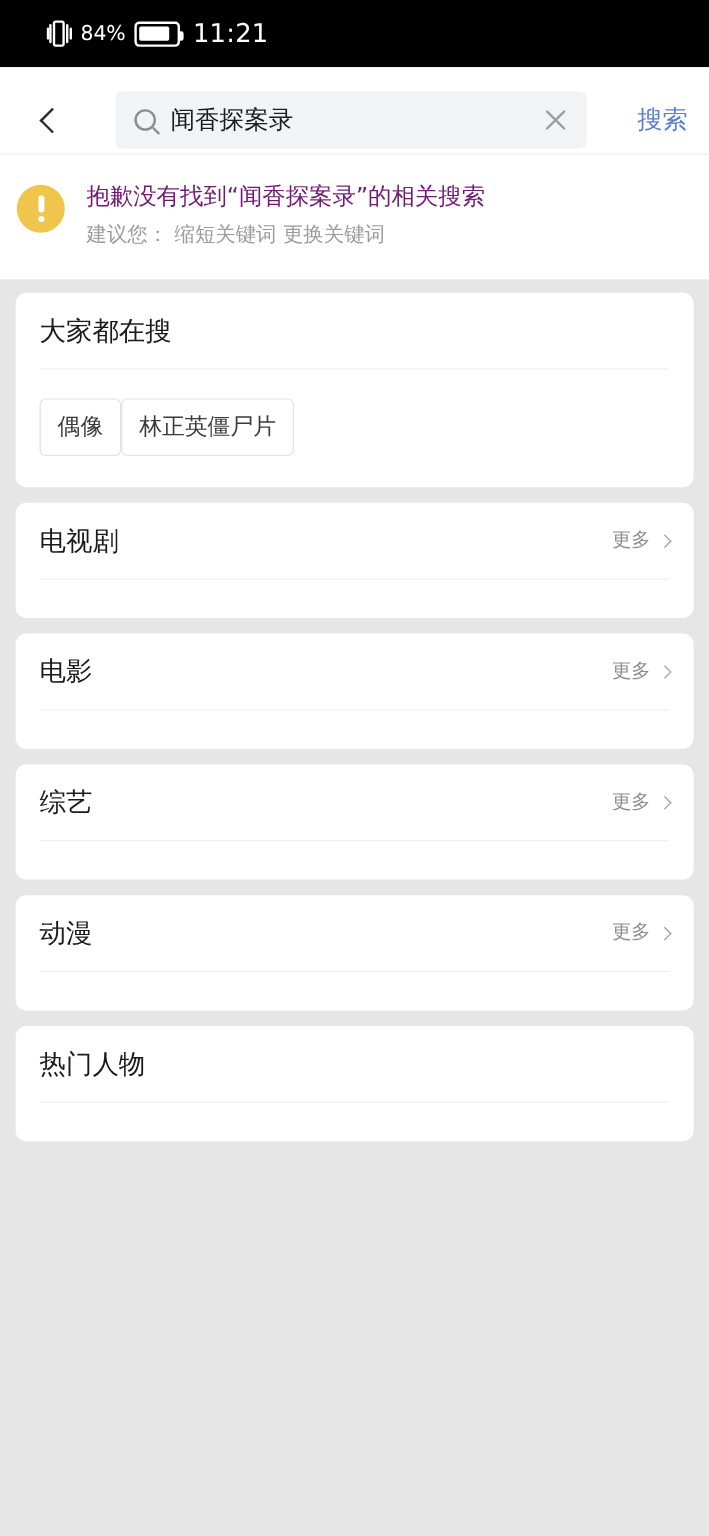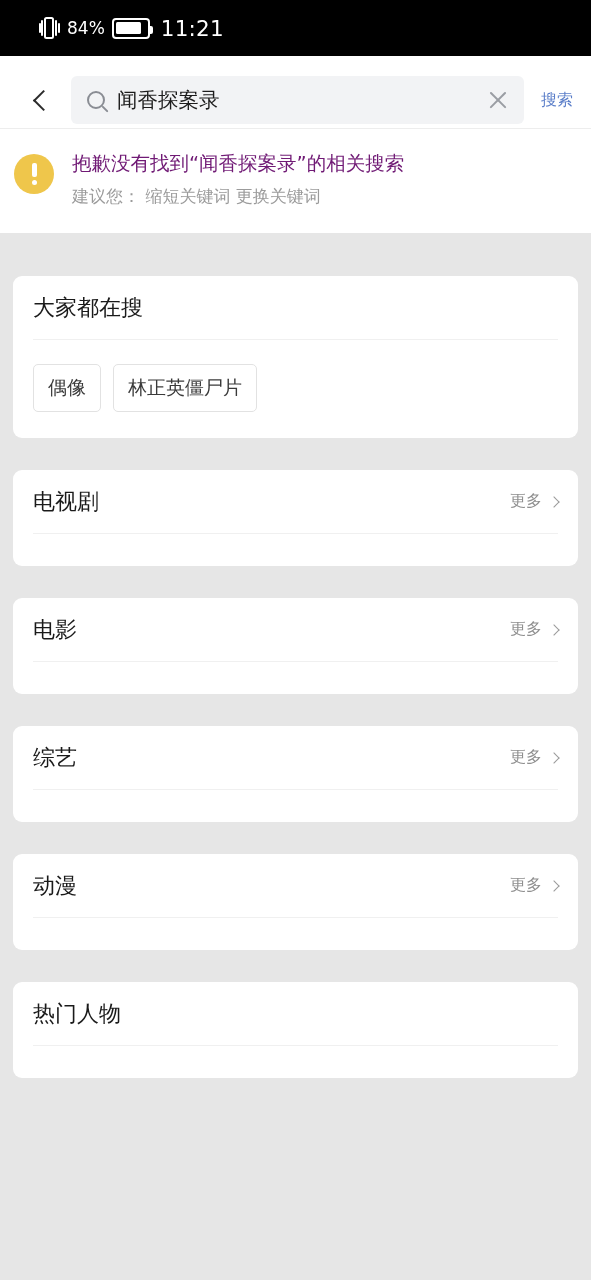--- a/index.html
+++ b/index.html
@@ -119,20 +119,21 @@
   .clock { font-size: 21.5px; margin-left: 4px; }
 
   
   .search-header {
     height: 73px;
     background: #ffffff;
     display: flex;
     align-items: center;
     padding: 16px 18px 0 20px;
     border-bottom: 1px solid #EDEDED;
+    gap: 25px;
   }
   .back-btn {
     width: 42px; height: 42px;
     display: flex; align-items: center; justify-content: center;
     flex: none;
   }
   .chev-left {
     width: 15px; height: 15px;
     border-left: 2.6px solid #2b2b2b;
     border-bottom: 2.6px solid #2b2b2b;
@@ -174,21 +175,21 @@
     width: 26px; height: 26px; position: relative; flex: none;
   }
   .clear-x::before, .clear-x::after {
     content: "";
     position: absolute; left: 2px; top: 12px;
     width: 22px; height: 2.1px; background: #9A9DA3; border-radius: 1px;
   }
   .clear-x::before { transform: rotate(45deg); }
   .clear-x::after  { transform: rotate(-45deg); }
   .search-action {
-    font-size: 16px;
+    font-size: 21px;
     color: #5C7FC9;
     margin-left: 17px;
     flex: none;
     white-space: nowrap;
   }
 
   
   .notice {
     background: #ffffff;
     padding: 22px 20px 26px 14px;
@@ -227,40 +228,38 @@
     background: #ffffff;
     border-radius: 9px;
     padding: 0 20px;
     margin-bottom: 13px;
   }
   .card-head {
     display: flex;
     align-items: center;
     justify-content: space-between;
     height: 63px;
-    margin-top: 32px;
   }
   .card-title { font-size: 22px; color: #1a1a1a; }
   .more-wrap { display: flex; align-items: center; }
   .more-label { font-size: 16px; color: #8E8E8E; }
   .chev-right {
     width: 8px; height: 8px;
     border-top: 1.6px solid #9a9a9a;
     border-right: 1.6px solid #9a9a9a;
     transform: rotate(45deg);
     margin-left: 8px;
   }
   .card-divider { height: 1px; background: #F0F0F0; }
   .card-body-empty { height: 32px; }
 
   
   .card-tags {
     display: flex;
     align-items: center;
-    gap: 12px;
     padding: 24px 0 26px 0;
   }
   .tag {
     border: 1px solid #E2E2E2;
     border-radius: 5px;
     background: #ffffff;
     font-size: 19px;
     color: #3a3a3a;
     padding: 10px 14px;
     white-space: nowrap;

